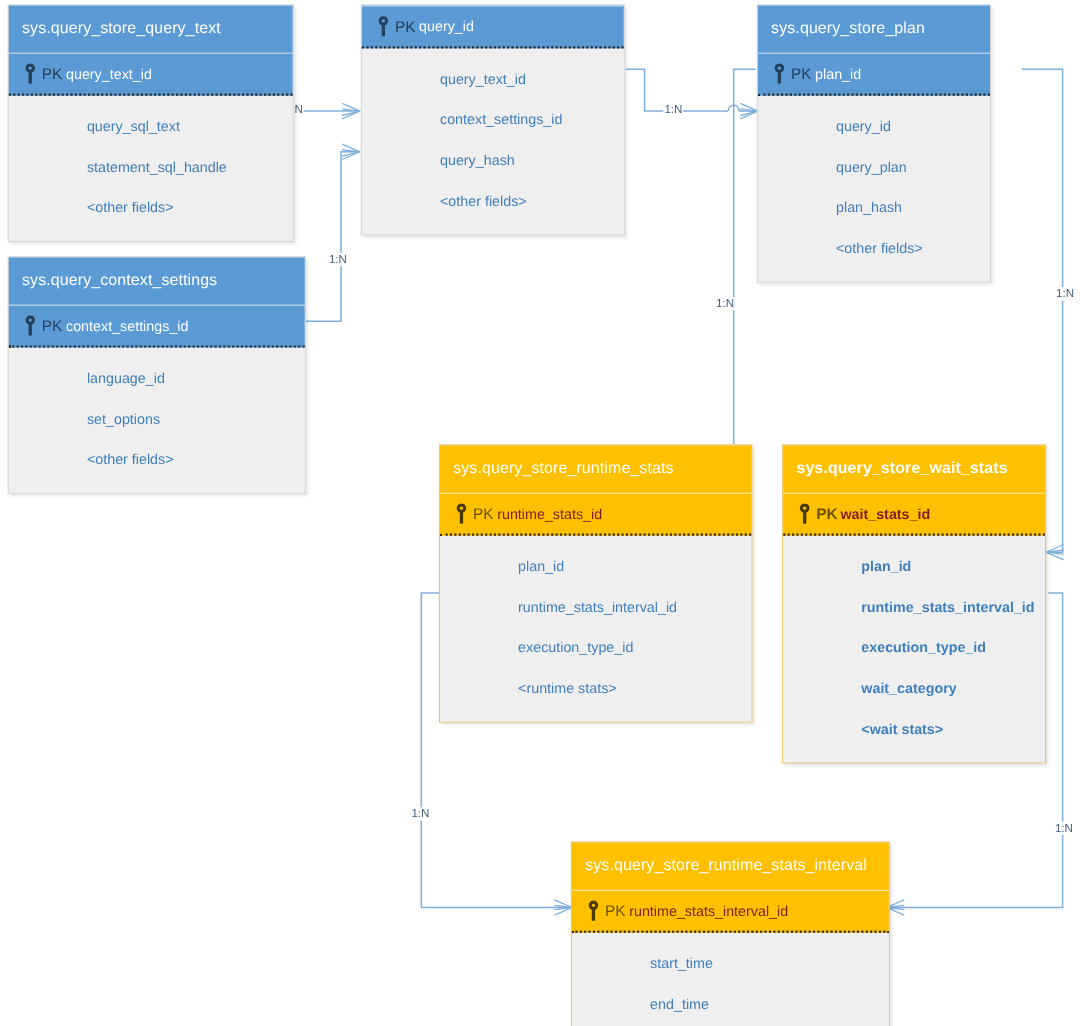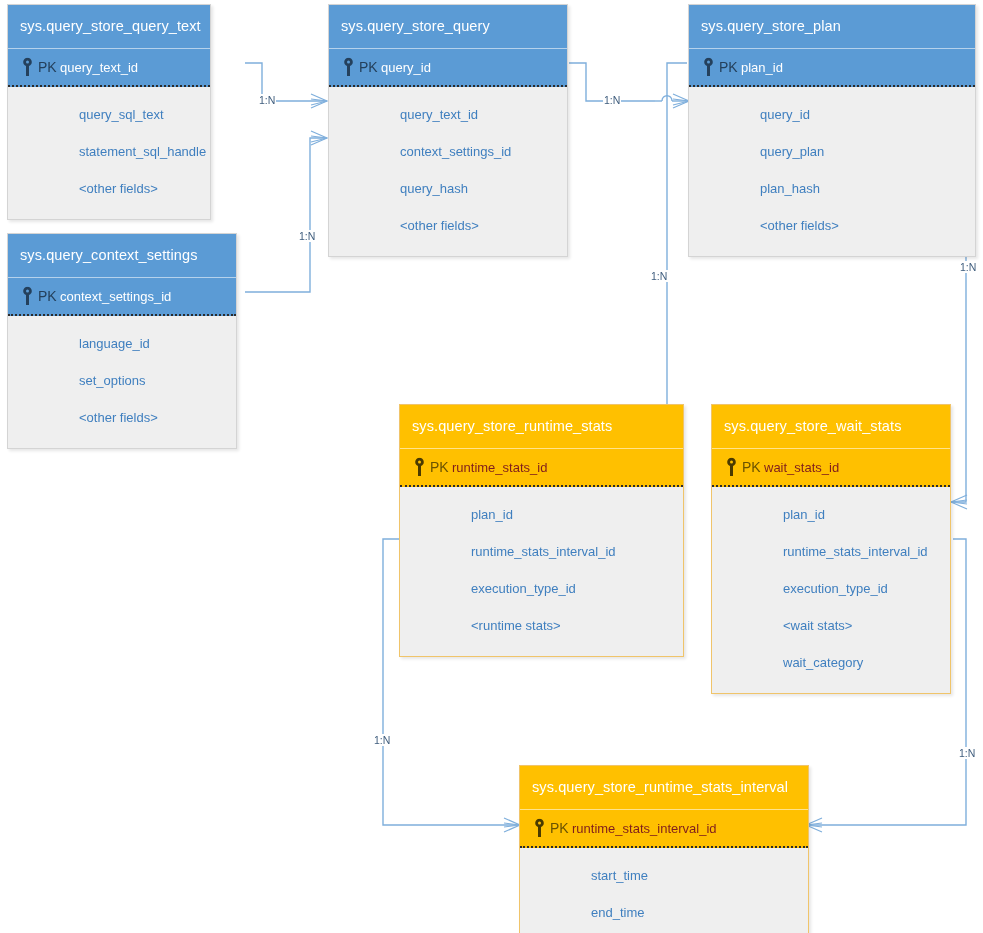--- a/index.html
+++ b/index.html
@@ -178,77 +178,76 @@
   </svg>
 
   <div class="cardlabel" style="left:258px; top:94px;">1:N</div>
   <div class="cardlabel" style="left:298px; top:230px;">1:N</div>
   <div class="cardlabel" style="left:603px; top:94px;">1:N</div>
   <div class="cardlabel" style="left:650px; top:270px;">1:N</div>
   <div class="cardlabel" style="left:959px; top:261px;">1:N</div>
   <div class="cardlabel" style="left:373px; top:734px;">1:N</div>
   <div class="cardlabel" style="left:958px; top:747px;">1:N</div>
 
-  <div class="entity blue" style="left:7px; top:4px; width:204px;">
+  <div class="entity blue" style="left:7px; top:4px; width:260px;">
     <div class="title">sys.query_store_query_text</div>
     <div class="pkrow">
       <svg class="keyicon" viewBox="0 0 13 19">
         <circle cx="6.5" cy="4.5" r="4.3" fill="#24405c"></circle>
         <circle cx="6.5" cy="4.5" r="1.5" fill="#5b9bd5"></circle>
         <rect x="5" y="7" width="3" height="11.5" fill="#24405c"></rect>
       </svg>
       <span class="pklabel">PK</span>
       <span class="pkname">query_text_id</span>
     </div>
     <div class="fields">
       <div class="field">query_sql_text</div>
       <div class="field">statement_sql_handle</div>
       <div class="field">&lt;other fields&gt;</div>
     </div>
   </div>
 
   <div class="entity blue" style="left:328px; top:4px; width:240px;">
-    <div class="title">sys.query_store_query</div>
     <div class="pkrow">
       <svg class="keyicon" viewBox="0 0 13 19">
         <circle cx="6.5" cy="4.5" r="4.3" fill="#24405c"></circle>
         <circle cx="6.5" cy="4.5" r="1.5" fill="#5b9bd5"></circle>
         <rect x="5" y="7" width="3" height="11.5" fill="#24405c"></rect>
       </svg>
       <span class="pklabel">PK</span>
       <span class="pkname">query_id</span>
     </div>
     <div class="fields">
       <div class="field">query_text_id</div>
       <div class="field">context_settings_id</div>
       <div class="field">query_hash</div>
       <div class="field">&lt;other fields&gt;</div>
     </div>
   </div>
 
-  <div class="entity blue" style="left:688px; top:4px; width:288px;">
+  <div class="entity blue" style="left:688px; top:4px; width:213px;">
     <div class="title">sys.query_store_plan</div>
     <div class="pkrow">
       <svg class="keyicon" viewBox="0 0 13 19">
         <circle cx="6.5" cy="4.5" r="4.3" fill="#24405c"></circle>
         <circle cx="6.5" cy="4.5" r="1.5" fill="#5b9bd5"></circle>
         <rect x="5" y="7" width="3" height="11.5" fill="#24405c"></rect>
       </svg>
       <span class="pklabel">PK</span>
       <span class="pkname">plan_id</span>
     </div>
     <div class="fields">
       <div class="field">query_id</div>
       <div class="field">query_plan</div>
       <div class="field">plan_hash</div>
       <div class="field">&lt;other fields&gt;</div>
     </div>
   </div>
 
-  <div class="entity blue" style="left:7px; top:233px; width:230px;">
+  <div class="entity blue" style="left:7px; top:233px; width:271px;">
     <div class="title">sys.query_context_settings</div>
     <div class="pkrow">
       <svg class="keyicon" viewBox="0 0 13 19">
         <circle cx="6.5" cy="4.5" r="4.3" fill="#24405c"></circle>
         <circle cx="6.5" cy="4.5" r="1.5" fill="#5b9bd5"></circle>
         <rect x="5" y="7" width="3" height="11.5" fill="#24405c"></rect>
       </svg>
       <span class="pklabel">PK</span>
       <span class="pkname">context_settings_id</span>
     </div>
@@ -271,37 +270,37 @@
       <span class="pkname">runtime_stats_id</span>
     </div>
     <div class="fields">
       <div class="field">plan_id</div>
       <div class="field">runtime_stats_interval_id</div>
       <div class="field">execution_type_id</div>
       <div class="field">&lt;runtime stats&gt;</div>
     </div>
   </div>
 
-  <div class="entity orange" style="left:711px; top:404px; width:240px;">
+  <div class="entity orange" style="left:711px; top:404px; width:240px;font-weight:bold;">
     <div class="title">sys.query_store_wait_stats</div>
     <div class="pkrow">
       <svg class="keyicon" viewBox="0 0 13 19">
         <circle cx="6.5" cy="4.5" r="4.3" fill="#4a3a00"></circle>
         <circle cx="6.5" cy="4.5" r="1.5" fill="#ffc000"></circle>
         <rect x="5" y="7" width="3" height="11.5" fill="#4a3a00"></rect>
       </svg>
       <span class="pklabel">PK</span>
       <span class="pkname">wait_stats_id</span>
     </div>
     <div class="fields">
       <div class="field">plan_id</div>
       <div class="field">runtime_stats_interval_id</div>
       <div class="field">execution_type_id</div>
+      <div class="field">wait_category</div>
       <div class="field">&lt;wait stats&gt;</div>
-      <div class="field">wait_category</div>
     </div>
   </div>
 
   <div class="entity orange" style="left:519px; top:765px; width:290px;">
     <div class="title">sys.query_store_runtime_stats_interval</div>
     <div class="pkrow">
       <svg class="keyicon" viewBox="0 0 13 19">
         <circle cx="6.5" cy="4.5" r="4.3" fill="#4a3a00"></circle>
         <circle cx="6.5" cy="4.5" r="1.5" fill="#ffc000"></circle>
         <rect x="5" y="7" width="3" height="11.5" fill="#4a3a00"></rect>

